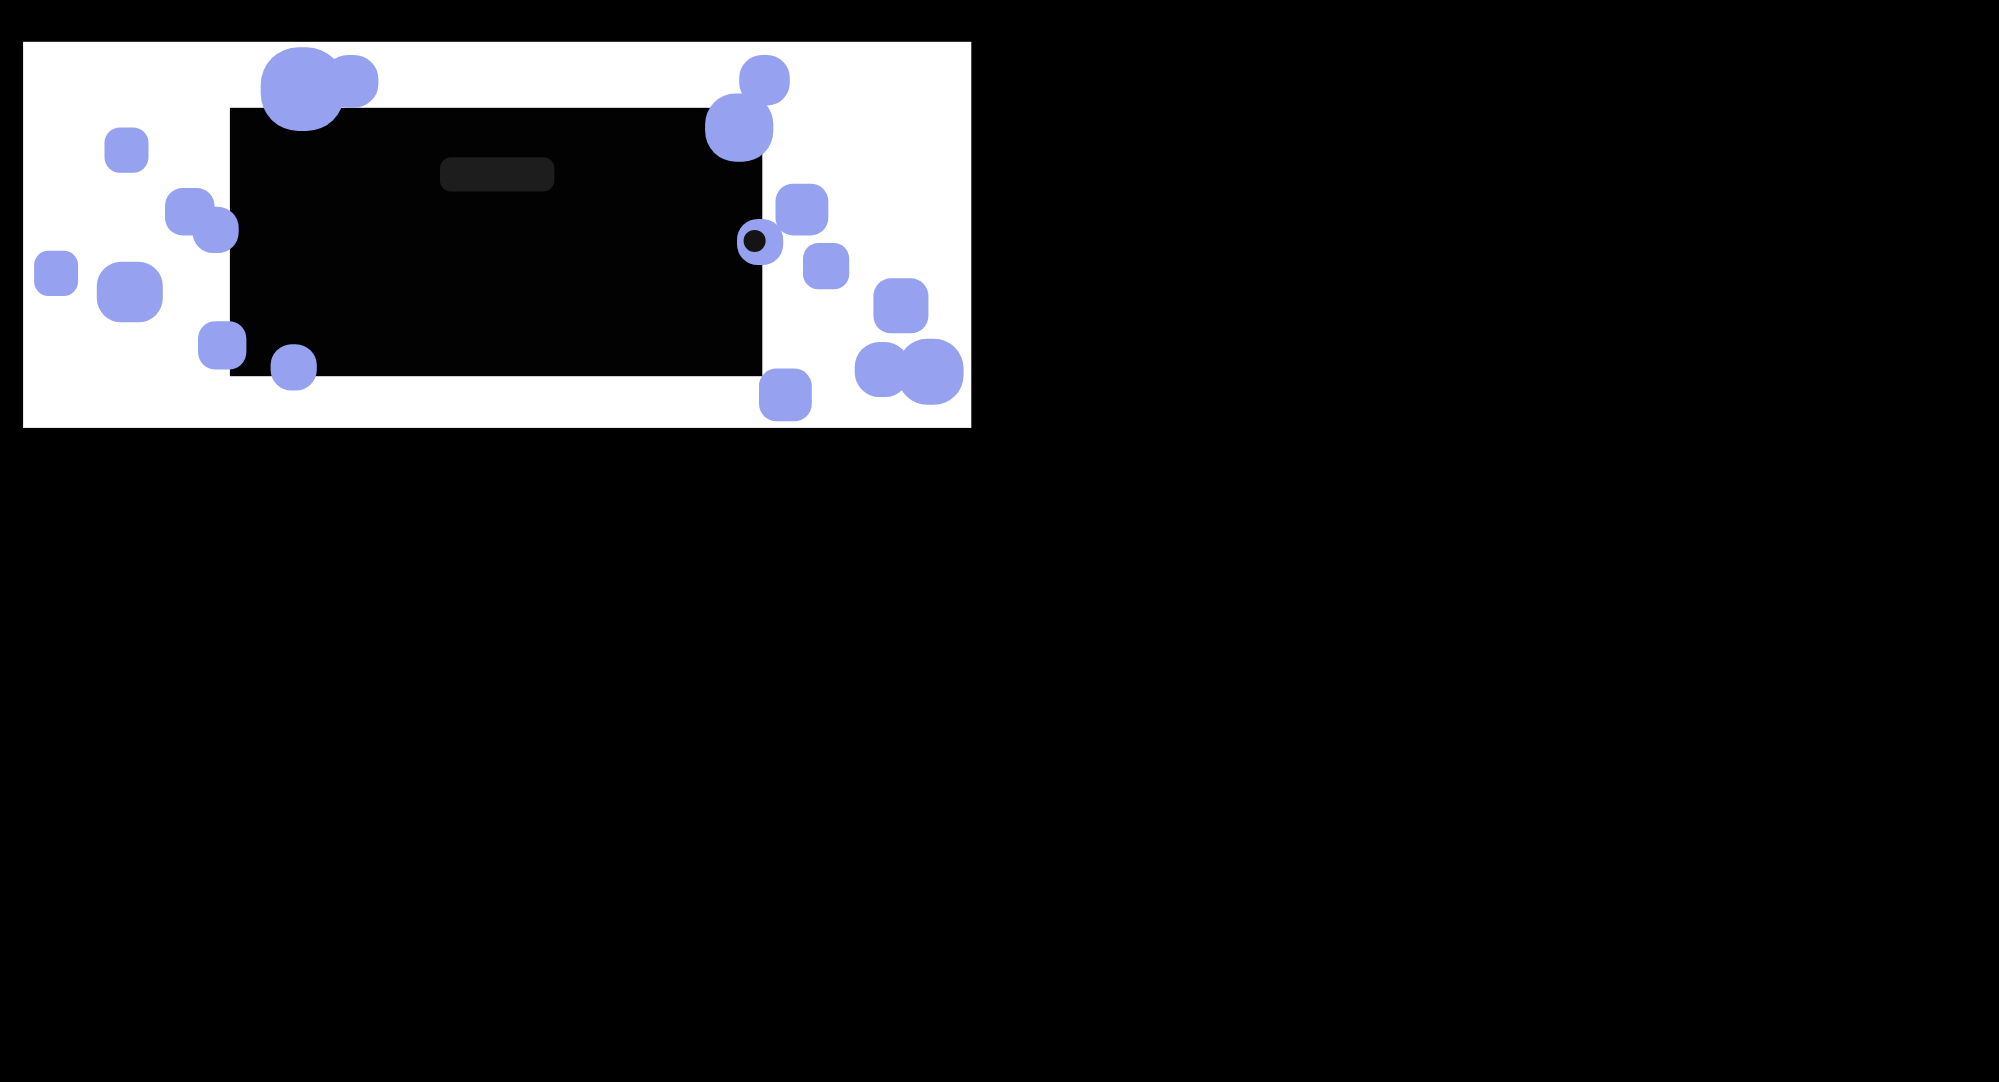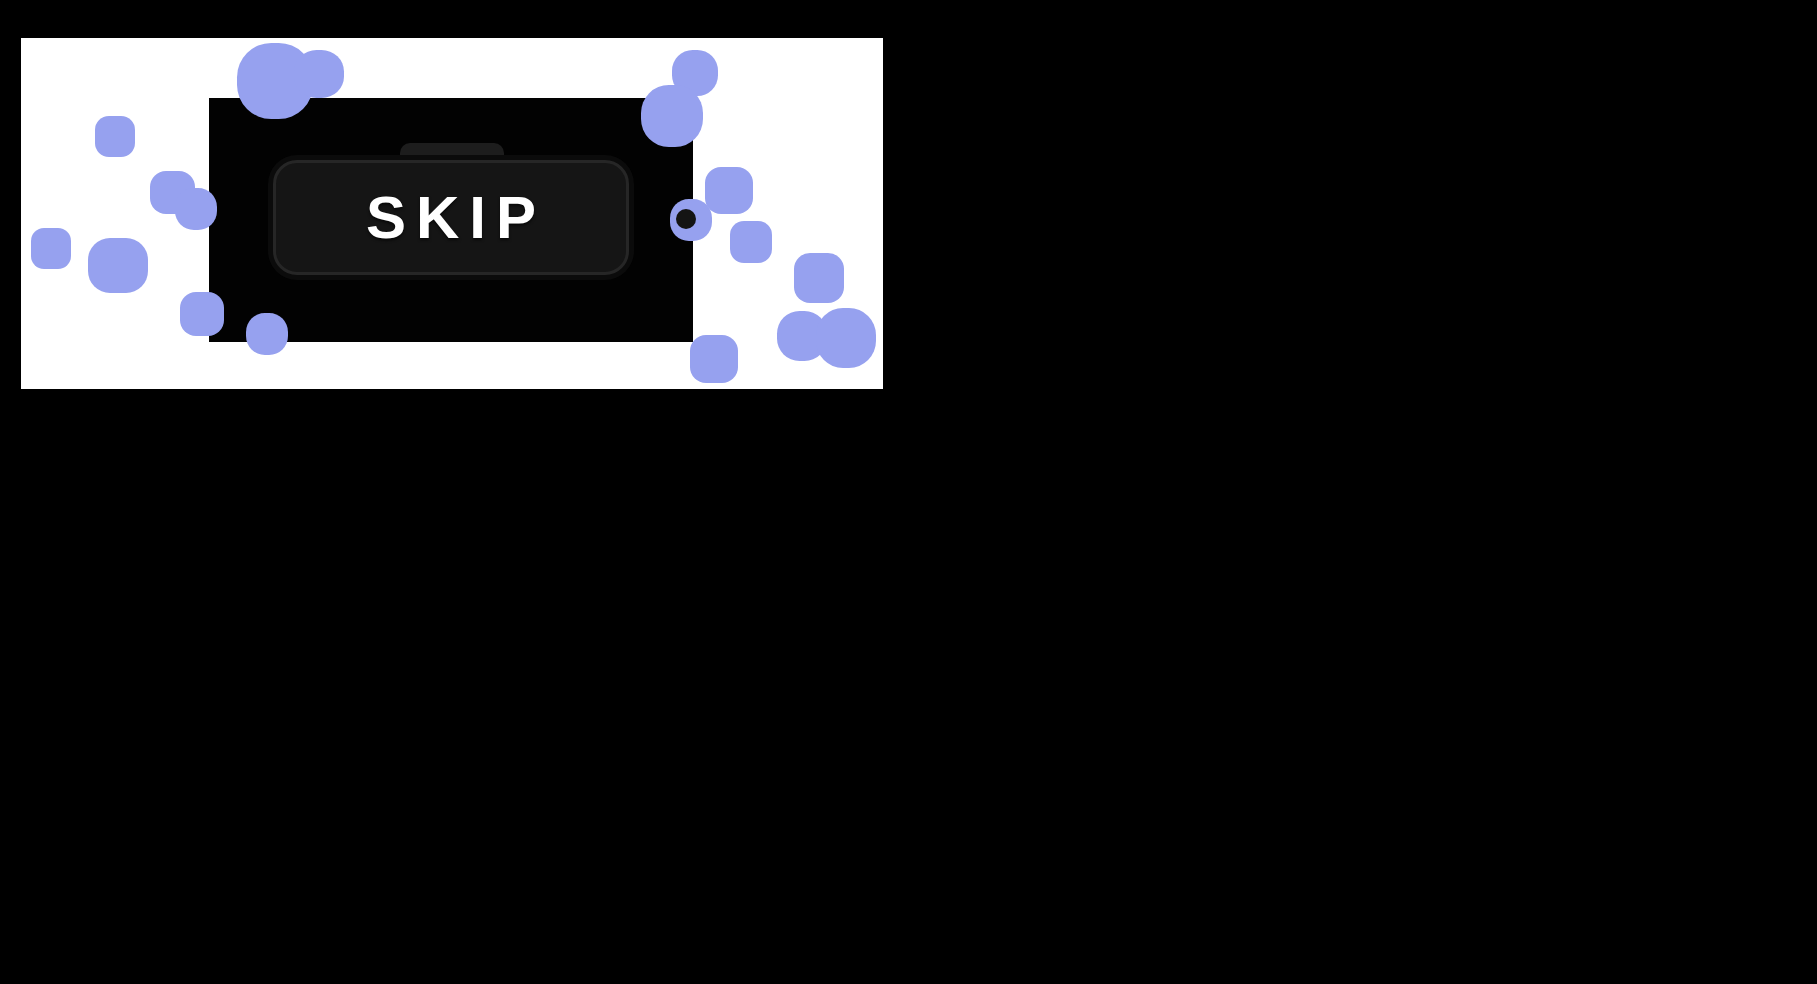--- a/index.html
+++ b/index.html
@@ -99,23 +99,20 @@
 </style>
 </head>
 <body>
 
 <div class="screen">
 
   <div class="panel">
 
     <div class="stage">
       <div class="notch"></div>
-      <button class="skip-btn">
-        <span class="skip-label">SKIP</span>
-      </button>
     </div>
 
     <div class="blob" style="left:216px; top:5px;  width:76px; height:76px; border-radius:45%;"></div>
     <div class="blob" style="left:273px; top:12px; width:50px; height:48px; border-radius:45%;"></div>
     <div class="blob" style="left:74px;  top:78px; width:40px; height:41px; border-radius:14px;"></div>
     <div class="blob" style="left:129px; top:133px; width:45px; height:43px; border-radius:16px;"></div>
     <div class="blob" style="left:154px; top:150px; width:42px; height:42px; border-radius:45%;"></div>
     <div class="blob" style="left:10px;  top:190px; width:40px; height:41px; border-radius:13px;"></div>
     <div class="blob" style="left:67px;  top:200px; width:60px; height:55px; border-radius:22px;"></div>
     <div class="blob" style="left:159px; top:254px; width:44px; height:44px; border-radius:16px;"></div>

